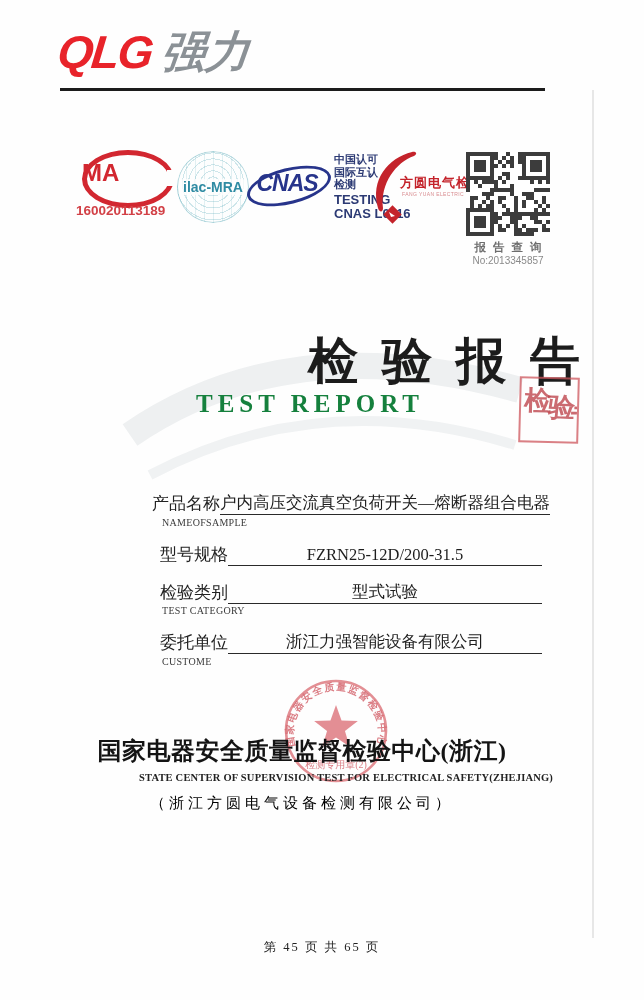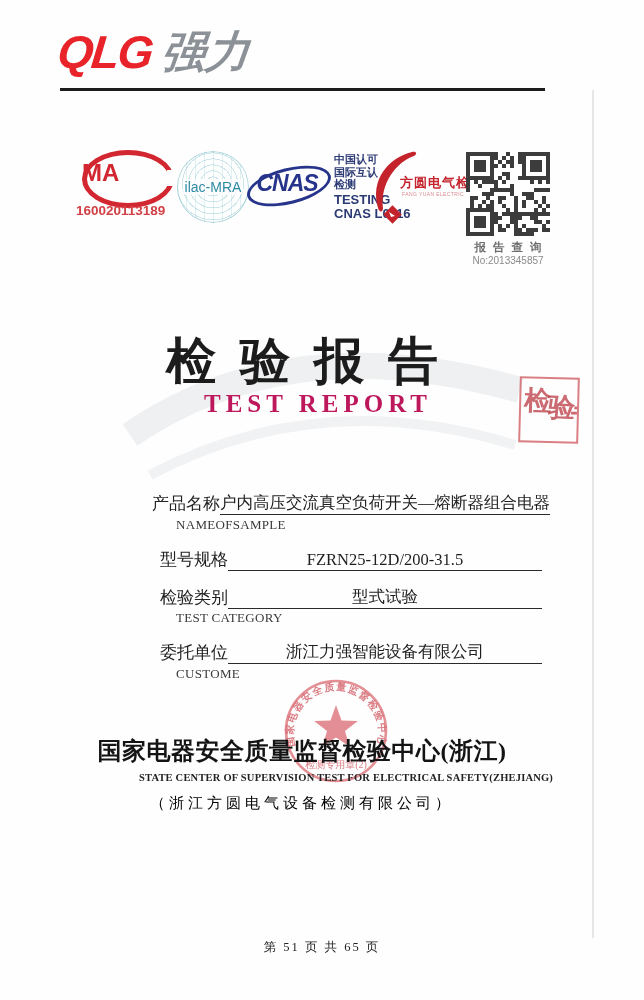--- a/index.html
+++ b/index.html
@@ -25,21 +25,21 @@
             font-family:"Liberation Sans",sans-serif;font-weight:bold;font-size:24px;color:#d22730;letter-spacing:0;}
   .cma-num{position:absolute;left:76px;top:203px;width:110px;text-align:left;
            font-family:"Liberation Sans",sans-serif;font-weight:bold;font-size:13.5px;color:#d24046;}
   .ilac{position:absolute;left:177px;top:151px;width:72px;height:72px;border-radius:50%;
         background:
           repeating-radial-gradient(circle at 50% 45%,rgba(96,174,188,.30) 0 1px,rgba(255,255,255,0) 1px 6px),
           repeating-linear-gradient(90deg,rgba(96,174,188,.18) 0 1px,rgba(255,255,255,0) 1px 9px),
           #fdfefe;
         box-shadow:inset 0 0 0 1px rgba(96,174,188,.5);
         display:flex;align-items:center;justify-content:center;}
-  .ilac .txt{font-family:"Liberation Sans",sans-serif;font-weight:normal;font-size:14px;color:#2f8ba3;
+  .ilac .txt{font-family:"Liberation Sans",sans-serif;font-weight:bold;font-size:14px;color:#2f8ba3;
              background:rgba(253,254,254,.75);padding:0 2px;border-radius:3px;}
   .cnas{position:absolute;left:248px;top:158px;width:78px;height:52px;}
   .cnas .ring{position:absolute;left:-2px;top:10px;width:80px;height:30px;border:3.5px solid #27348b;
               border-radius:50%;transform:rotate(-14deg);}
   .cnas .txt{position:absolute;left:0;top:12px;width:100%;text-align:center;
              font-family:"Liberation Sans",sans-serif;font-weight:bold;font-style:italic;
              font-size:23px;color:#27348b;letter-spacing:-1px;}
   .cnas-block{position:absolute;left:334px;top:153px;width:80px;color:#2c3a74;
               font-family:"Liberation Sans",sans-serif;}
   .cnas-block .zh{font-size:11px;line-height:12.5px;font-weight:bold;}
@@ -54,40 +54,40 @@
       display:grid;grid-template-columns:repeat(21,1fr);grid-template-rows:repeat(21,1fr);gap:0;}
   .qr div{background:transparent;}
   .qr div.on{background:#3c3c3c;}
   .qr-caption{position:absolute;left:458px;top:240px;width:100px;text-align:center;
               font-size:11.5px;color:#6d6d6d;letter-spacing:7px;text-indent:7px;font-weight:bold;}
   .qr-num{position:absolute;left:458px;top:255px;width:100px;text-align:center;
           font-family:"Liberation Sans",sans-serif;font-size:10px;color:#8a8a8a;}
 
   
   .swoosh{position:absolute;left:120px;top:285px;pointer-events:none;}
-  .title-zh{position:absolute;left:0;top:328px;width:604px;text-align:center;
+  .title-zh{position:absolute;left:0;top:328px;width:604px;text-align:right;
             font-size:50px;font-weight:bold;letter-spacing:24px;text-indent:24px;color:#1c1c1c;}
-  .title-en{position:absolute;left:16px;top:390px;width:604px;text-align:center;
-            font-size:25px;font-weight:bold;letter-spacing:5px;color:#be185d;}
+  .title-en{position:absolute;left:8px;top:390px;width:604px;text-align:center;
+            font-size:25px;font-weight:bold;letter-spacing:5px;color:#15803d;}
   .corner-stamp{position:absolute;left:519px;top:377px;width:56px;height:62px;
                 border:2.5px solid rgba(205,85,92,.75);transform:rotate(1.5deg);
                 overflow:hidden;color:rgba(190,70,78,.8);}
   .corner-stamp .c{position:absolute;font-size:27px;font-weight:bold;}
   .corner-stamp .c1{left:3px;top:4px;}
   .corner-stamp .c2{left:27px;top:10px;}
   .corner-stamp .c3{left:50px;top:18px;}
 
   
   .form{position:absolute;left:160px;top:492px;width:382px;}
   .frow{margin-bottom:15px;}
   .fmain{display:flex;align-items:flex-end;justify-content:center;}
   .flabel{font-size:17px;white-space:nowrap;color:#222;}
   .fline{flex:1;border-bottom:1.4px solid #2a2a2a;text-align:center;white-space:nowrap;}
   .fvalue{font-size:16.5px;color:#1d1d1d;}
-  .fsub{font-size:13px;color:#3a3a3a;margin-top:1.5px;margin-left:16px;letter-spacing:.3px;
+  .fsub{font-size:10px;color:#3a3a3a;margin-top:1.5px;margin-left:2px;letter-spacing:.3px;
         font-family:"Liberation Serif",serif;}
 
   
   .big-stamp{position:absolute;left:281px;top:676px;width:110px;height:110px;opacity:.8;}
   .center-zh{position:absolute;left:0;top:735px;width:604px;text-align:center;
              font-size:24px;font-weight:bold;color:#141414;letter-spacing:.5px;z-index:2;}
   .center-en{position:absolute;left:0;top:772px;width:604px;text-align:center;
              font-size:10.5px;font-weight:bold;color:#222;letter-spacing:.2px;z-index:2;padding-left:44px;}
   .center-co{position:absolute;left:0;top:794px;width:604px;text-align:center;
              font-size:15px;color:#000000;letter-spacing:4px;z-index:2;}
@@ -636,15 +636,15 @@
     <text font-size="10" fill="rgba(205,75,85,.9)" letter-spacing="1.5" font-family="'Liberation Serif',serif" font-weight="bold">
       <textPath href="#ringPath" id="ring-text-path">国家电器安全质量监督检验中心浙江</textPath>
     </text>
     <polygon transform="translate(55,52) scale(1.15)" points="0,-20 4.82,-6.63 19.02,-6.18 7.8,2.53 11.76,16.18 0,8.2 -11.76,16.18 -7.8,2.53 -19.02,-6.18 -4.82,-6.63" fill="rgba(213,80,90,.8)"></polygon>
     <text x="55" y="92" text-anchor="middle" font-size="10" fill="rgba(205,75,85,.9)" font-family="'Liberation Serif',serif" id="stamp-sub-text">检测专用章(2)</text>
   </svg>
   <div class="center-zh">国家电器安全质量监督检验中心(浙江)</div>
   <div class="center-en">STATE CENTER OF SUPERVISION TEST FOR ELECTRICAL SAFETY(ZHEJIANG)</div>
   <div class="center-co">（浙江方圆电气设备检测有限公司）</div>
 
-  <div class="footer">第 51 页 共 65 页</div>
+  <div class="footer">第 45 页 共 65 页</div>
 
 </div>
 
 </body></html>

